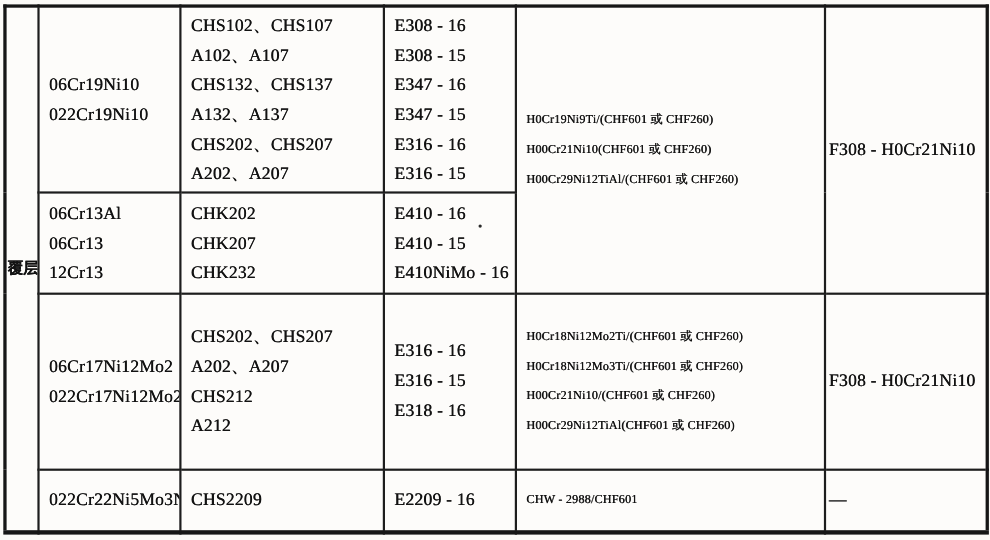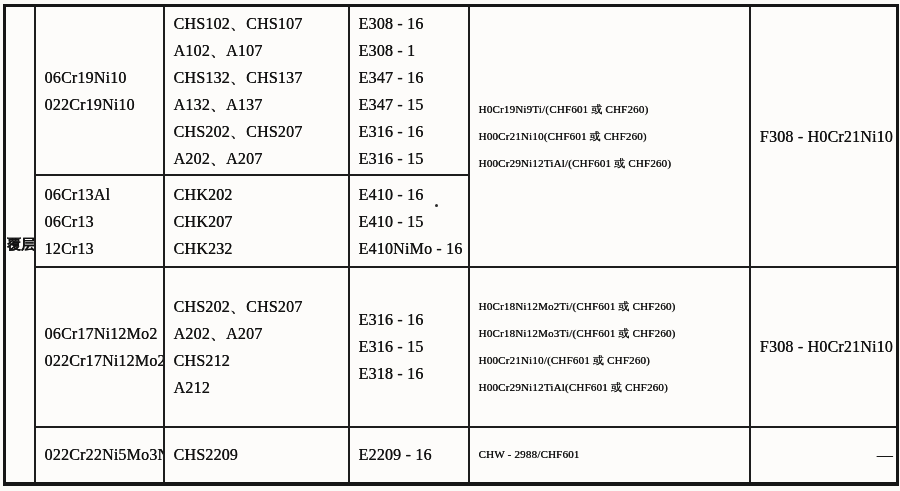--- a/index.html
+++ b/index.html
@@ -24,21 +24,21 @@
     letter-spacing:.2px;
     overflow:hidden;
     white-space:nowrap;
     text-shadow:.3px 0 0 currentColor;
   }
   td .line{white-space:nowrap;}
   td.c-label{
     text-align:left;padding:0 1px;
     font-size:14px;font-weight:bold;letter-spacing:0;
   }
-  td.c-center{text-align:right;padding:2px 3px;}
+  td.c-center{text-align:left;padding:2px 3px;}
   td.c-wire{font-size:11px;}
   tr.r1{height:168px;}
   tr.r2{height:91px;}
   tr.r3{height:158px;}
   tr.r4{height:57px;}
   .speck{
     position:absolute;left:435px;top:204px;width:3px;height:3px;
     background:#2a2a2a;border-radius:50%;
   }
 </style>
@@ -64,21 +64,21 @@
       <td>
           <div class="line">CHS102、CHS107</div>
           <div class="line">A102、A107</div>
           <div class="line">CHS132、CHS137</div>
           <div class="line">A132、A137</div>
           <div class="line">CHS202、CHS207</div>
           <div class="line">A202、A207</div>
         </td>
       <td>
           <div class="line">E308 - 16</div>
-          <div class="line">E308 - 1</div>
+          <div class="line">E308 - 15</div>
           <div class="line">E347 - 16</div>
           <div class="line">E347 - 15</div>
           <div class="line">E316 - 16</div>
           <div class="line">E316 - 15</div>
         </td>
       <td rowspan="2" class="c-wire">
           <div class="line">H0Cr19Ni9Ti/(CHF601 或 CHF260)</div>
           <div class="line">H00Cr21Ni10(CHF601 或 CHF260)</div>
           <div class="line">H00Cr29Ni12TiAl/(CHF601 或 CHF260)</div>
         </td>

